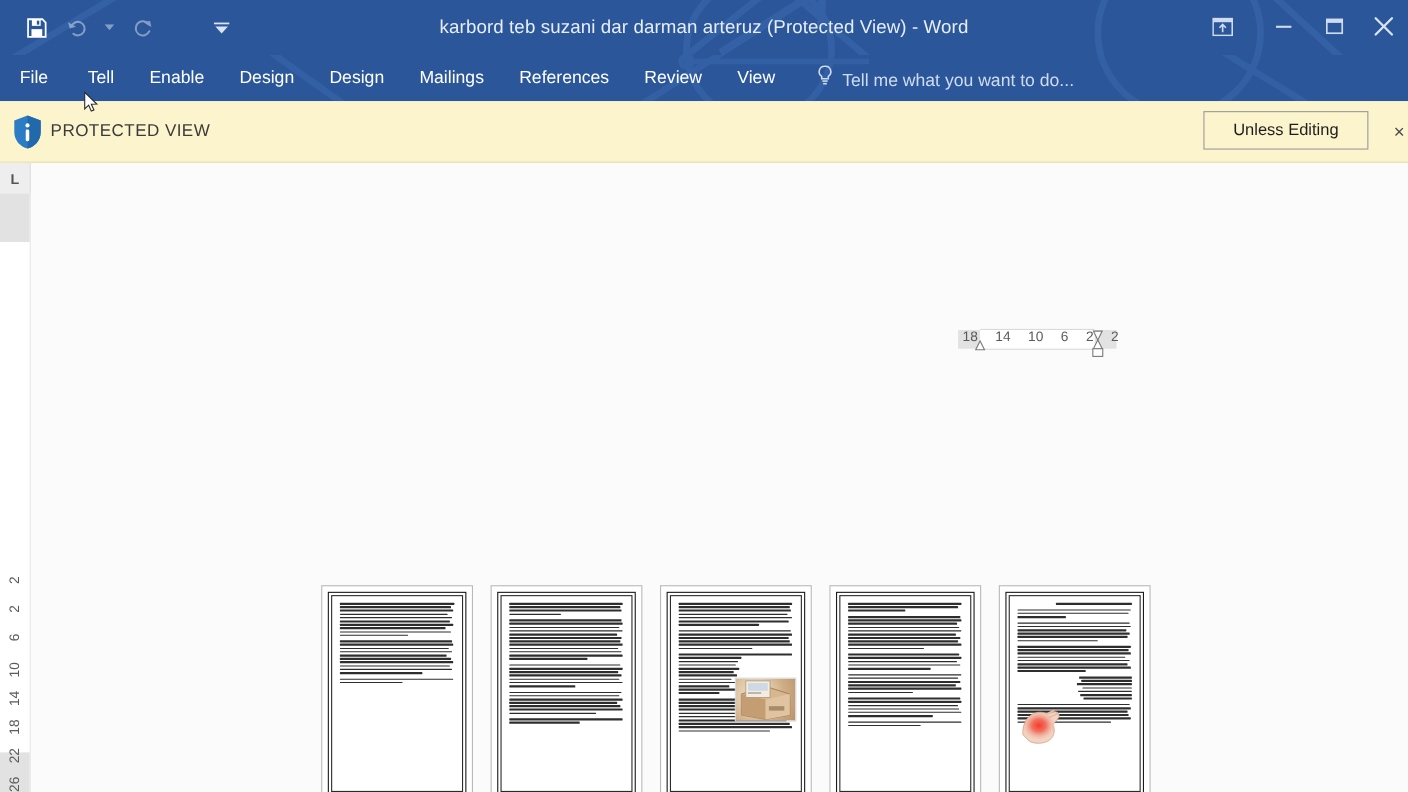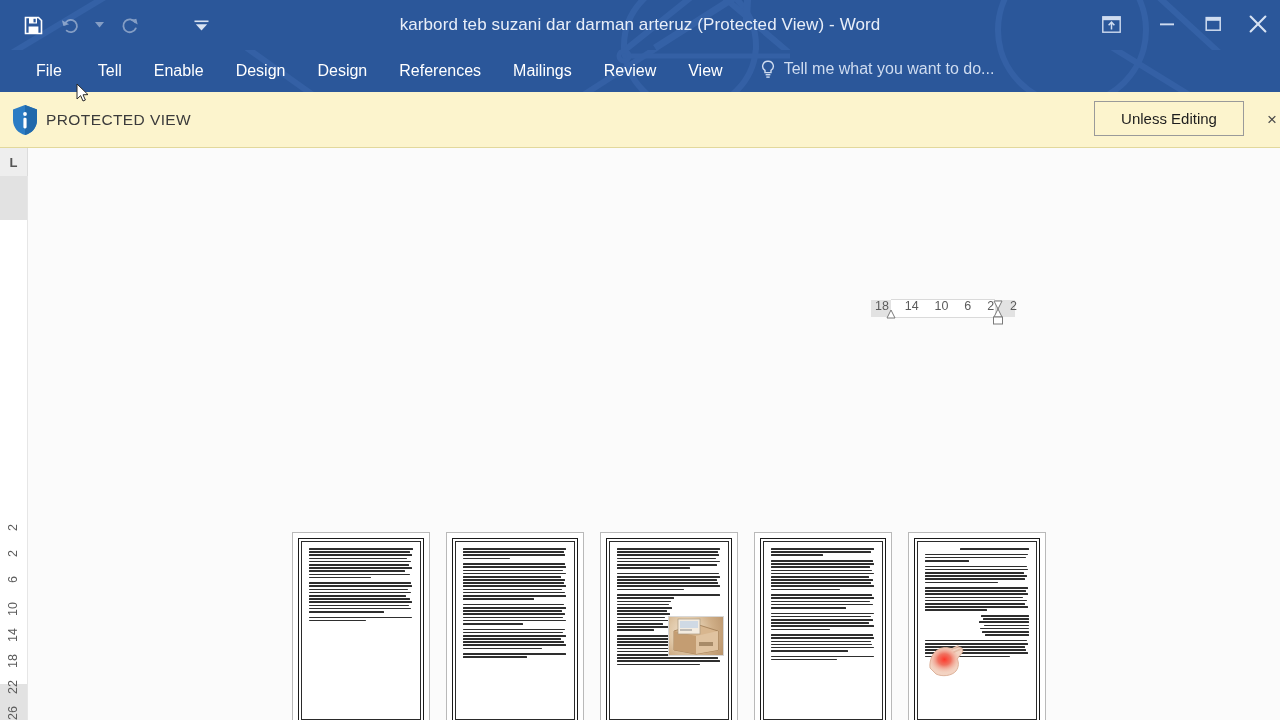--- a/index.html
+++ b/index.html
@@ -96,26 +96,26 @@
   .tab {
     position: relative;
     z-index: 3;
     color: #ffffff;
     font-size: 16px;
     padding: 0 16px;
     height: 42px;
     line-height: 42px;
     white-space: nowrap;
   }
-  .tab.file { padding-left: 36px; padding-right: 20px; }
+  .tab.file { padding-left: 18px; padding-right: 20px; }
   .tellme {
     position: relative;
     z-index: 3;
     display: flex;
-    align-items: flex-start;
+    align-items: flex-end;
     gap: 9px;
     margin-left: 22px;
     color: #cfdcf0;
     font-size: 16px;
     white-space: nowrap;
   }
   .share-btn {
     position: absolute;
     right: 0;
     top: 0;
@@ -433,22 +433,22 @@
         <circle cx="624" cy="6" r="5"></circle>
         <path d="M630 6 L790 6"></path>
       </g>
     </svg>
 
     <div class="tab file">File</div>
     <div class="tab">Tell</div>
     <div class="tab">Enable</div>
     <div class="tab">Design</div>
     <div class="tab">Design</div>
+    <div class="tab">Mailings</div>
     <div class="tab">References</div>
-    <div class="tab">Mailings</div>
     <div class="tab">Review</div>
     <div class="tab">View</div>
 
     <div class="tellme">
       <span>
         <svg width="14" height="19" viewBox="0 0 14 19" aria-hidden="true">
           <path d="M7 1.2 A5 5 0 0 0 4 10.4 L4 12.6 L10 12.6 L10 10.4 A5 5 0 0 0 7 1.2 Z" fill="none" stroke="#cfdcf0" stroke-width="1.4"></path>
           <rect x="4.6" y="14" width="4.8" height="1.4" fill="#cfdcf0"></rect>
           <rect x="5.3" y="16.4" width="3.4" height="1.4" fill="#cfdcf0"></rect>
         </svg>

